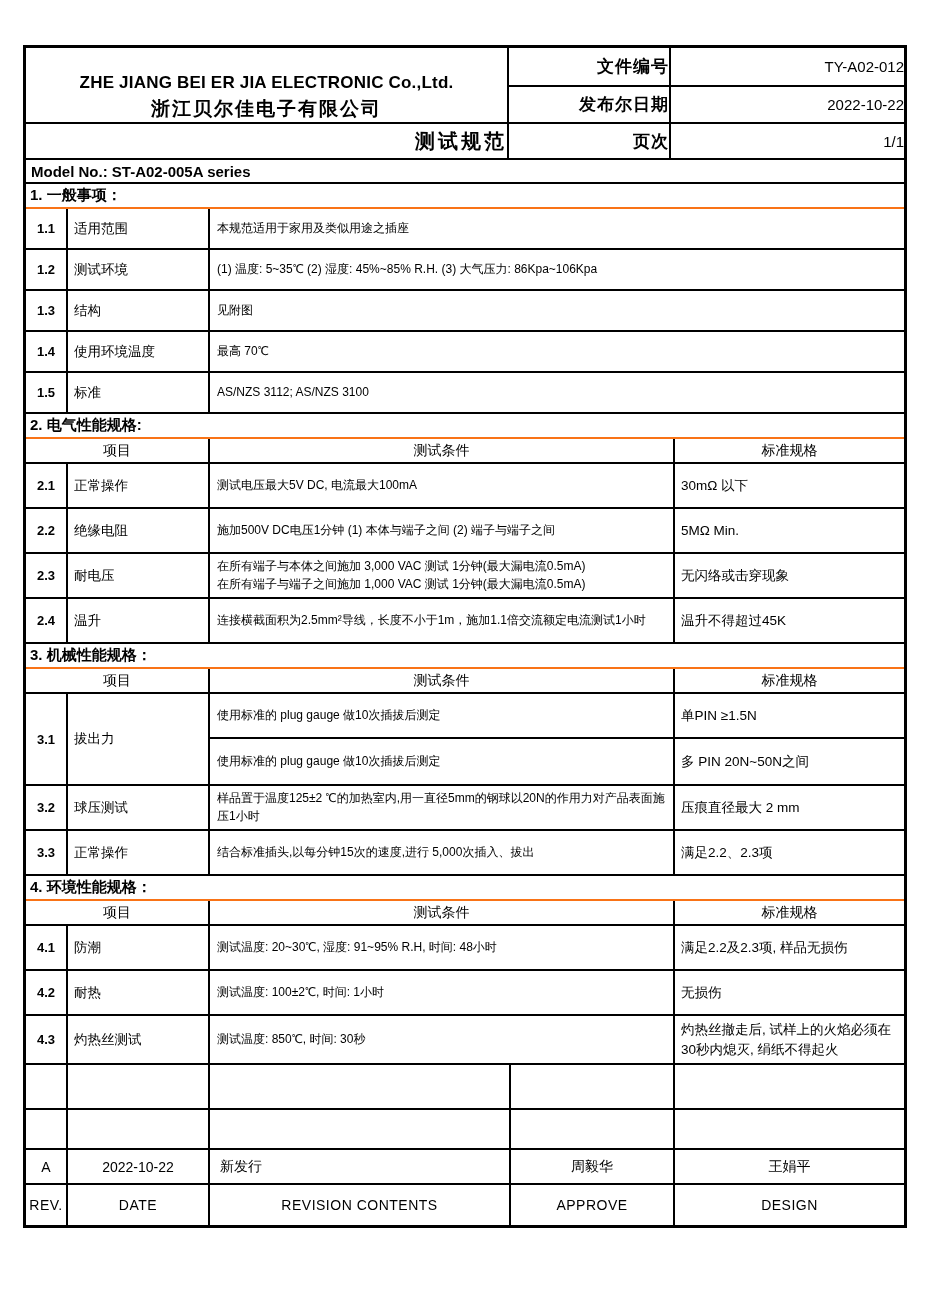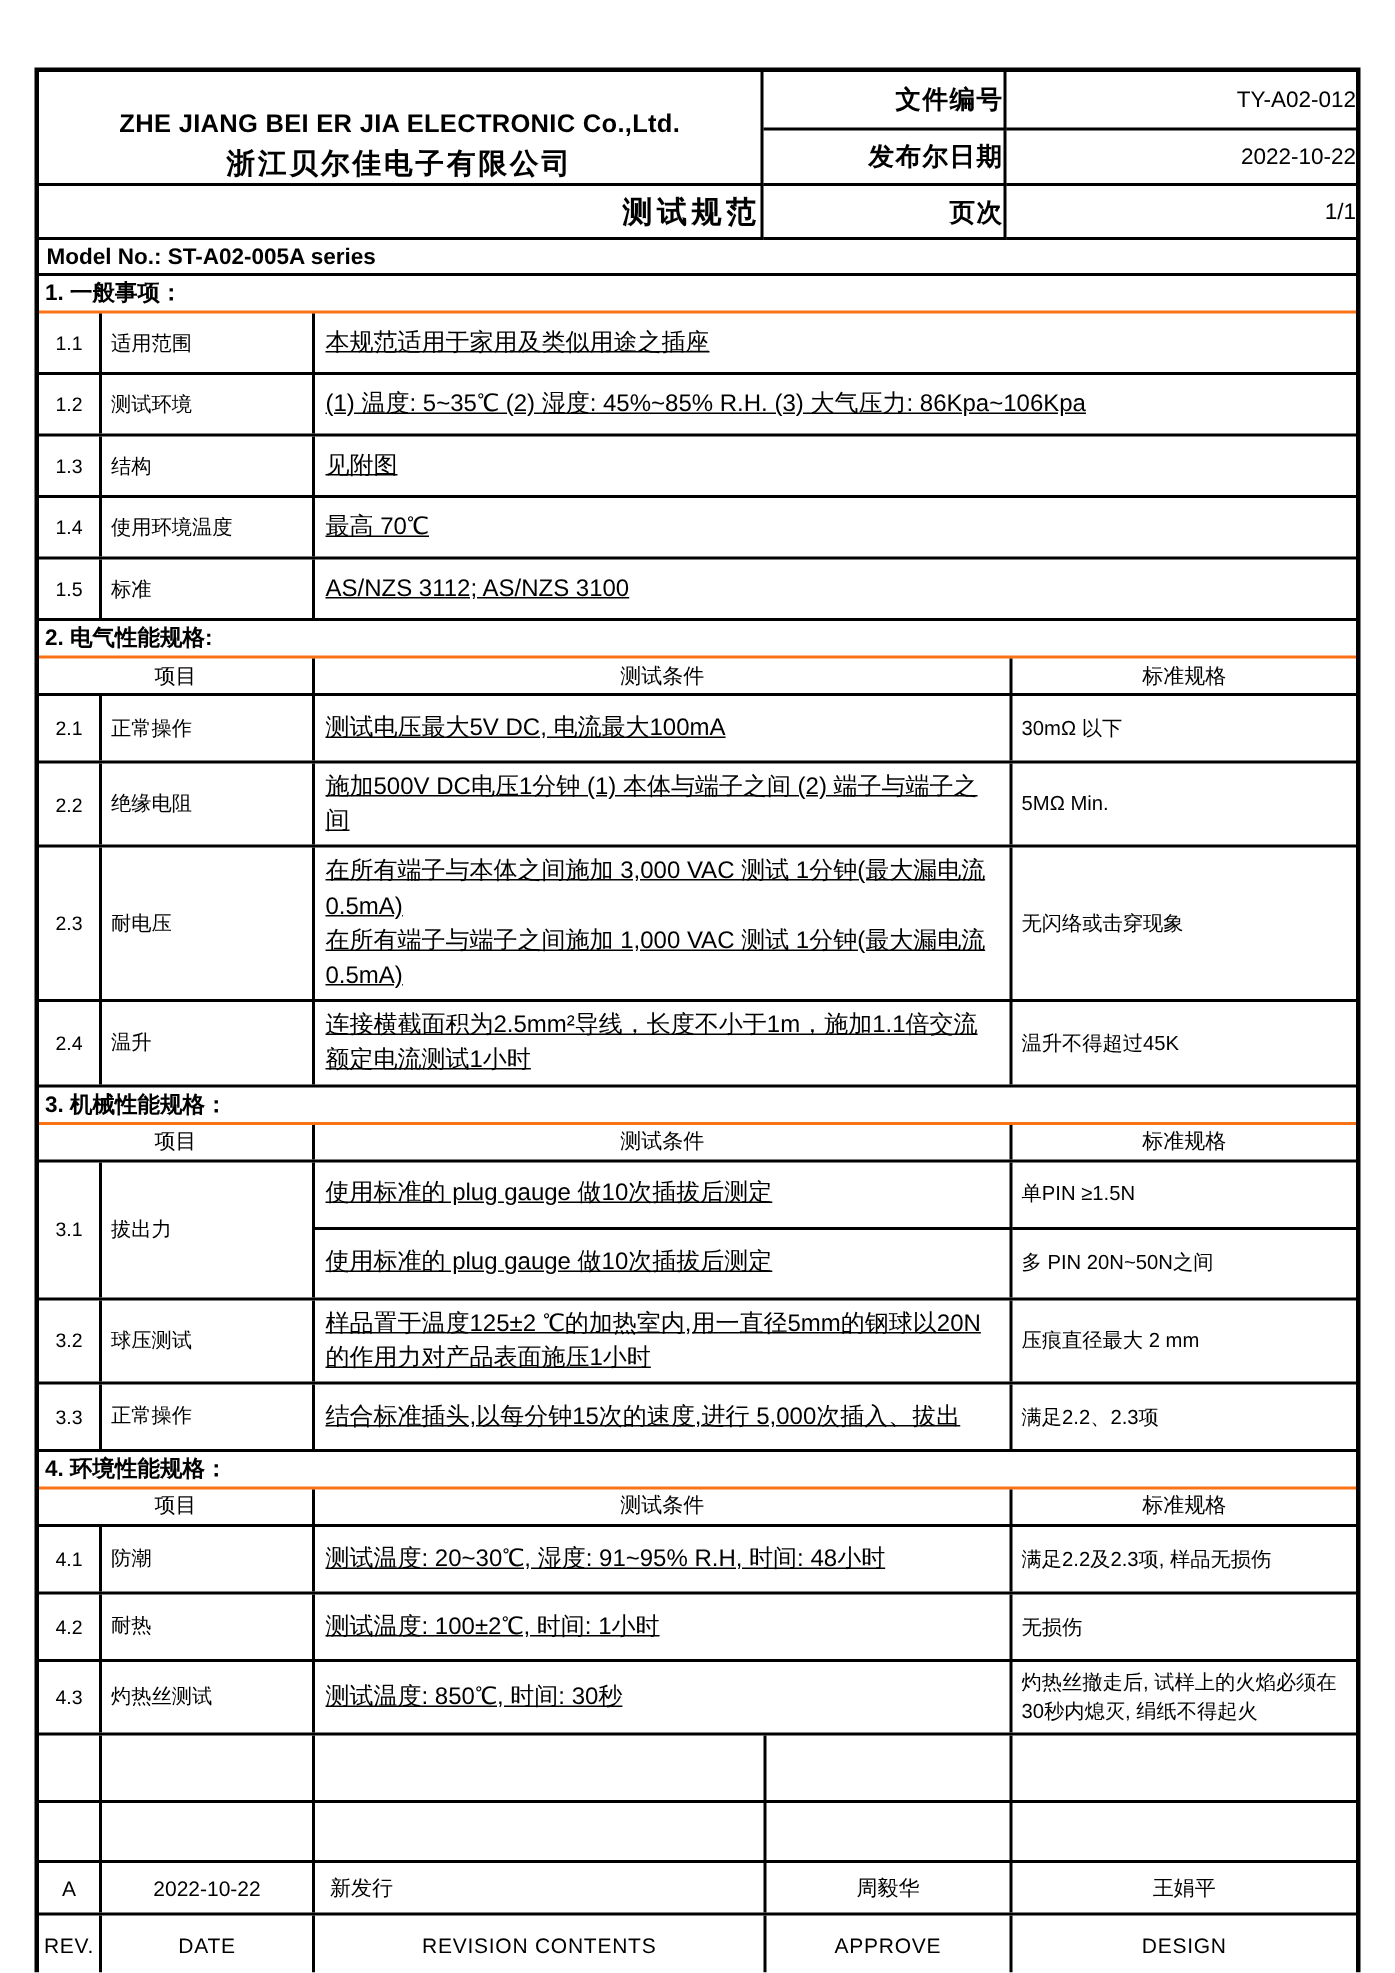--- a/index.html
+++ b/index.html
@@ -28,23 +28,23 @@
   .g5 { display:grid; grid-template-columns:42px 142px 301px 164px 1fr; border-bottom:2px solid #000; }
   .g3 > div, .g4 > div, .g5 > div { border-right:2px solid #000; }
   .g3 > div:last-child, .g4 > div:last-child, .g5 > div:last-child { border-right:none; }
 
   .colhdr { min-height:25px; }
   .colhdr > div { display:flex; align-items:center; justify-content:center; font-size:14px; }
   .colhdr .span2 { grid-column:1 / 3; }
 
   .body-row { min-height:45px; }
   .sec1-row { min-height:41px; }
-  .no-cell { display:flex; align-items:center; justify-content:center; font-weight:normal; font-size:13px; }
+  .no-cell { display:flex; align-items:center; justify-content:center; font-weight:bold; font-size:13px; }
   .item-cell { display:flex; align-items:center; padding:4px 6px; font-size:13.5px; }
-  .cond-cell { display:flex; align-items:center; padding:4px 7px; font-size:16px; line-height:1.45; white-space:pre-line;text-decoration:underline; }
+  .cond-cell { display:flex; align-items:center; padding:4px 7px; font-size:12px; line-height:1.45; white-space:pre-line; }
   .spec-cell { display:flex; align-items:center; padding:4px 6px; font-size:13.5px; line-height:1.45; }
 
   
   .dbl { display:grid; grid-template-columns:42px 142px 465px 1fr; grid-auto-rows:minmax(45px,auto); border-bottom:2px solid #000; }
   .dbl > .no-cell, .dbl > .item-cell { grid-row:1 / 3; border-right:2px solid #000; }
   .dbl > .cond-cell { border-right:2px solid #000; }
   .dbl > .top { border-bottom:2px solid #000; }
 
   
   .empty-row-1 { min-height:45px; }

